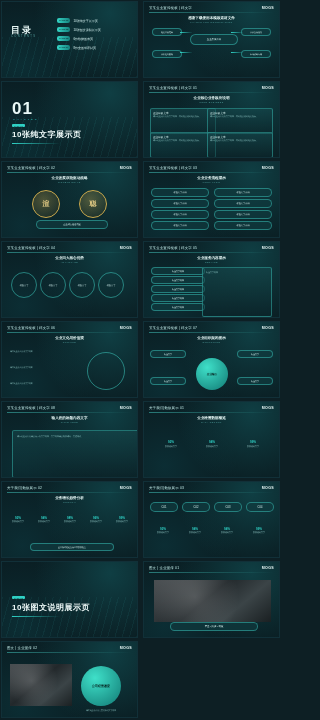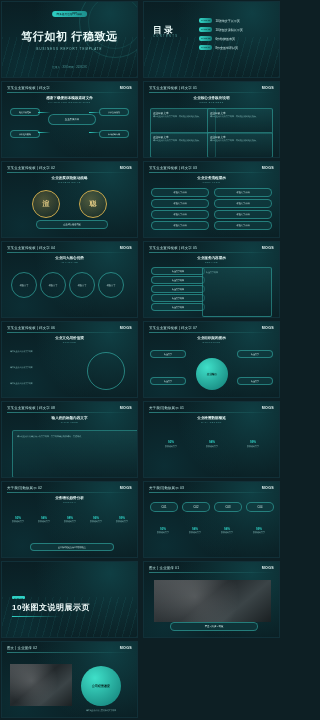--- a/index.html
+++ b/index.html
@@ -50,29 +50,20 @@
   .gcirc{position:absolute;border-radius:50%;background:radial-gradient(circle at 35% 30%,#3fe0c9,#117a74);display:flex;align-items:center;justify-content:center;color:#06231f;font-size:3.2px;font-weight:bold;text-align:center;}
   .goldc{position:absolute;border-radius:50%;border:.8px solid #c9a84c;background:radial-gradient(circle at 40% 35%,rgba(201,168,76,.35),rgba(40,35,12,.2));display:flex;align-items:center;justify-content:center;}
   .txtblk{font-size:1.9px;color:#7fb3b2;line-height:1.6;}
   .bar{position:absolute;height:1px;background:linear-gradient(90deg,#2fd0c4,rgba(47,208,196,.05));}
 </style>
 </head>
 <body>
 
 <div class="deck">
 
-  <div class="slide">
-    <div class="bgglow"></div>
-    <div class="rings"></div>
-    <div class="lines"></div>
-    <div class="cov-tag">商务通用汇报PPT模板</div>
-    <div class="cov-title">笃行如初 行稳致远</div>
-    <div class="cov-sub">BUSINESS REPORT TEMPLATE</div>
-    <div class="cov-sub2">汇报人：XXX    时间：20XX.XX</div>
-  </div>
 
   <div class="slide">
     <div class="bgglow"></div>
     <div class="lines"></div>
     <div class="toc-title">目录</div>
     <div style="position:absolute;left:9px;top:33px;font-size:2.6px;color:#59a7a5;letter-spacing:1.4px;">CONTENTS</div>
     <div class="toc-list">
       <div class="toc-row">
         <span class="toc-num">PART 01</span>
         <span class="toc-tx">10张纯文字展示页</span>
@@ -105,20 +96,29 @@
     <div class="pill" style="left:8px;top:26px;width:28px;height:6px;font-size:2px;">核心业务范围</div>
     <div class="pill" style="left:8px;top:48px;width:28px;height:6px;font-size:2px;">团队组织架构</div>
     <div class="pill" style="right:8px;top:26px;width:28px;height:6px;font-size:2px;">未来发展规划</div>
     <div class="pill" style="right:8px;top:48px;width:28px;height:6px;font-size:2px;">市场战略布局</div>
     <div class="bar" style="left:36px;top:30px;width:12px;"></div>
     <div class="bar" style="left:36px;top:50px;width:12px;"></div>
     <div class="bar" style="right:36px;top:30px;width:12px;"></div>
     <div class="bar" style="right:36px;top:50px;width:12px;"></div>
   </div>
 
+  <div class="slide">
+    <div class="bgglow"></div>
+    <div class="lines"></div>
+    <div class="sec-num">01</div>
+    <div class="sec-en">CHAPTER</div>
+    <div class="sec-badge" style="top:42px;">PART 01</div>
+    <div class="sec-ttl">10张纯文字展示页</div>
+    <div class="sec-rule"></div>
+  </div>
 
   <div class="slide">
     <div class="bgglow"></div>
     <div class="hdr">
       <span class="t">某某企业宣传模板 | 纯文字 01</span>
       <span class="logo">MOGS</span>
       <span class="rule"></span>
     </div>
     <div class="c-title">企业核心业务板块说明</div>
     <div class="c-sub">CORE BUSINESS</div>

